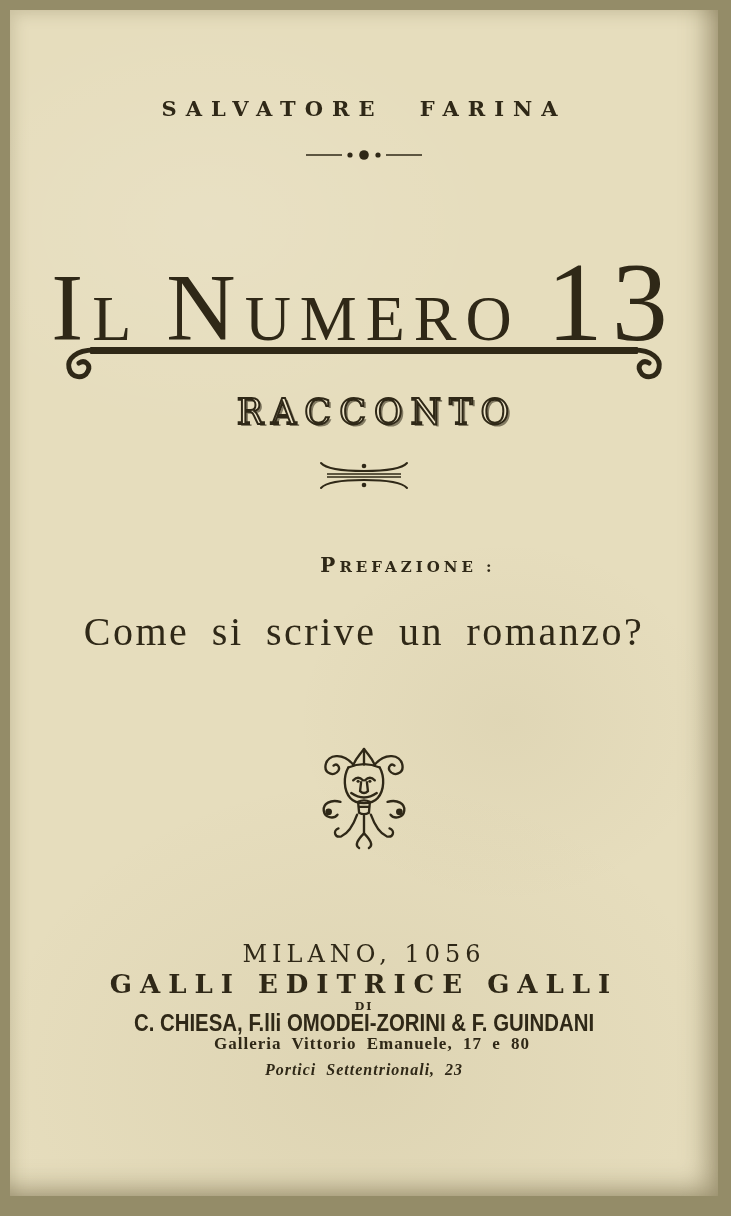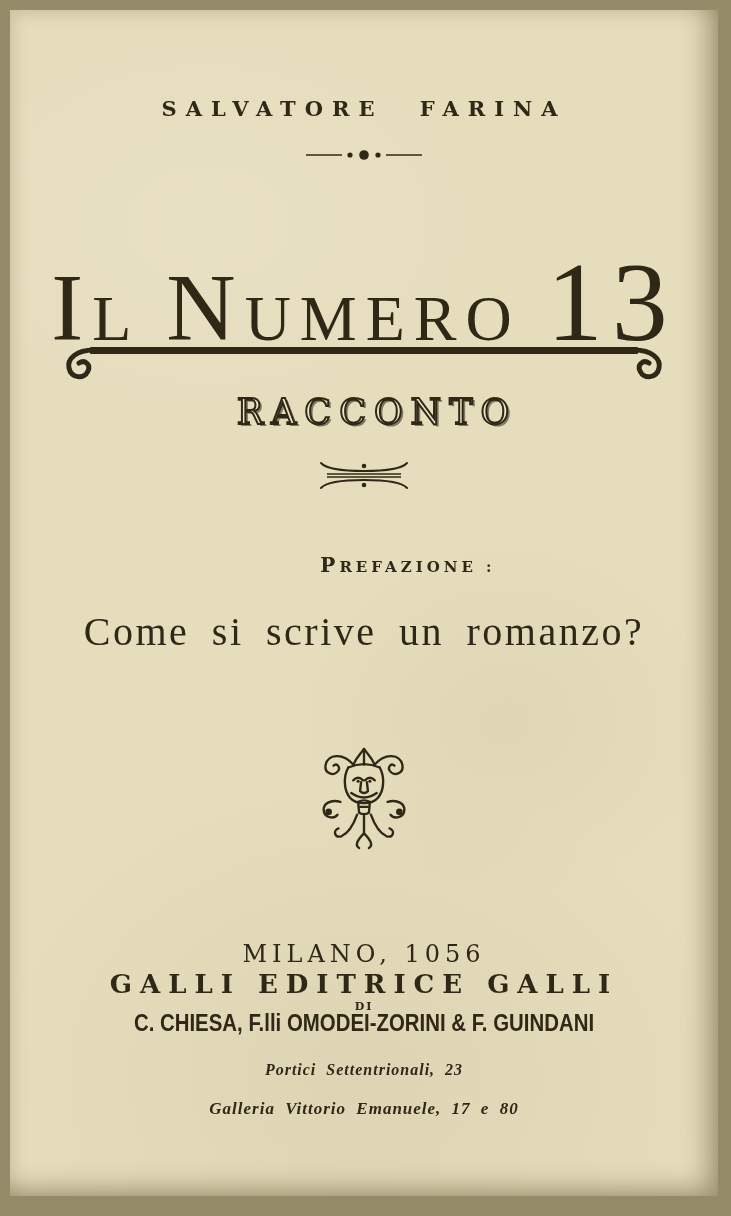--- a/index.html
+++ b/index.html
@@ -90,23 +90,23 @@
     font-family:"DejaVu Serif", serif;
     font-weight:600;font-size:11px;letter-spacing:2px;
   }
   .partners{
     top:999px;
     font-family:"Liberation Sans", sans-serif;
     font-weight:700;font-size:24px;letter-spacing:0px;
     transform:scaleX(0.85);transform-origin:50% 0;
   }
   .addr1{
-    top:1089px;
+    top:1024px;
     font-family:"Liberation Serif", serif;
-    font-weight:700;font-style:italic;font-size:17px;letter-spacing:1px;word-spacing:5px;
+    font-weight:700;font-size:17px;letter-spacing:1px;word-spacing:5px;margin-left:8px;
   }
   .addr2{
     top:1051px;
     font-family:"Liberation Serif", serif;
     font-weight:700;font-style:italic;font-size:16px;letter-spacing:1px;word-spacing:5px;
   }
   .ink-stroke{stroke:var(--ink);fill:none;}
   .ink-fill{fill:var(--ink);}
 </style>
 </head>

